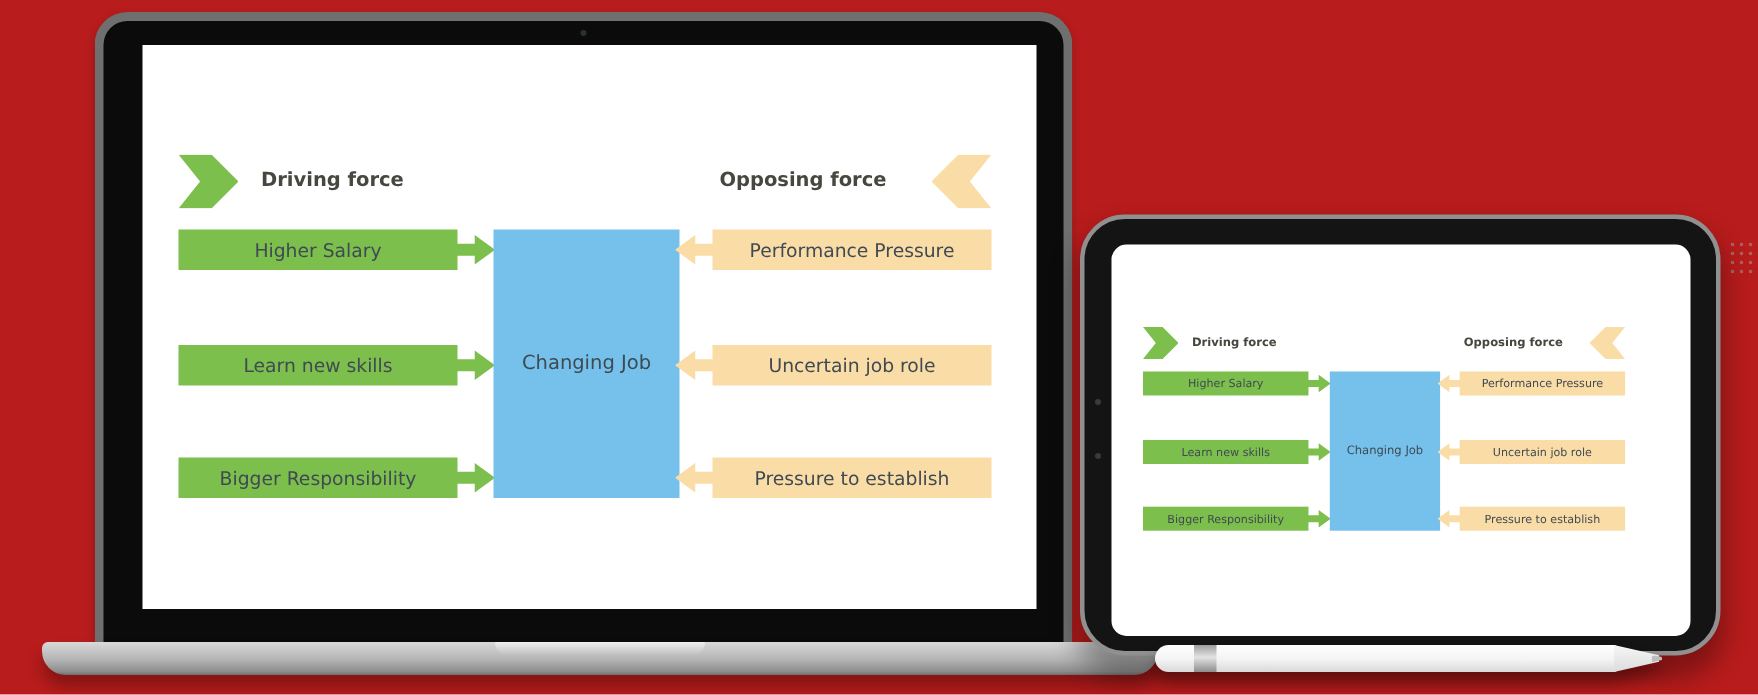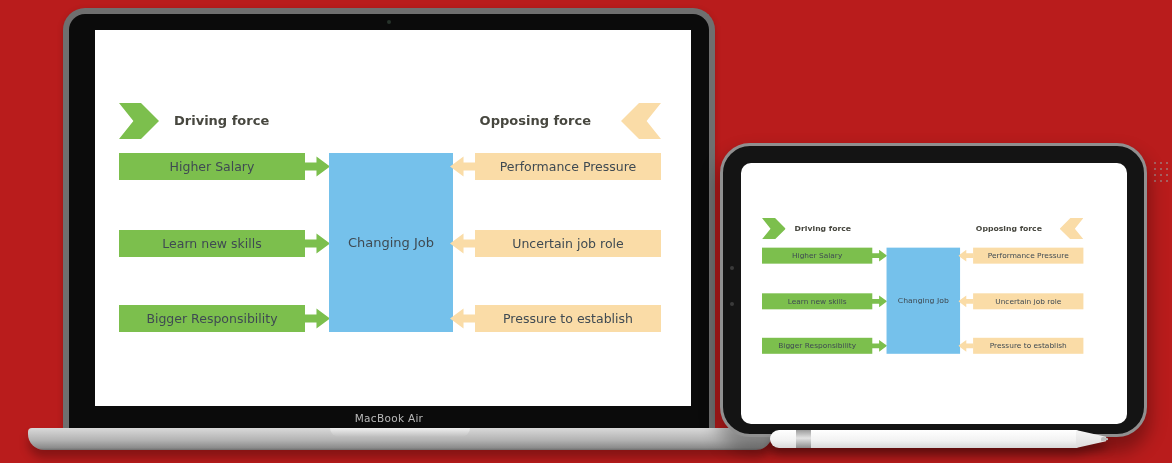--- a/index.html
+++ b/index.html
@@ -162,21 +162,20 @@
           <i class="arr arr-l"></i>
           <span>Uncertain job role</span>
         </div>
         <div class="frow tan r2">
           <i class="arr arr-l"></i>
           <span>Pressure to establish</span>
         </div>
       </div>
     </div>
 
-    <div class="laptop-brand">MacBook Air</div>
   </div>
   <div class="laptop-base">
     <div class="laptop-base-notch"></div>
   </div>
 
   <div class="tablet">
     <div class="tablet-camera"></div>
     <div class="tablet-camera second"></div>
 
     <div class="tablet-screen">

